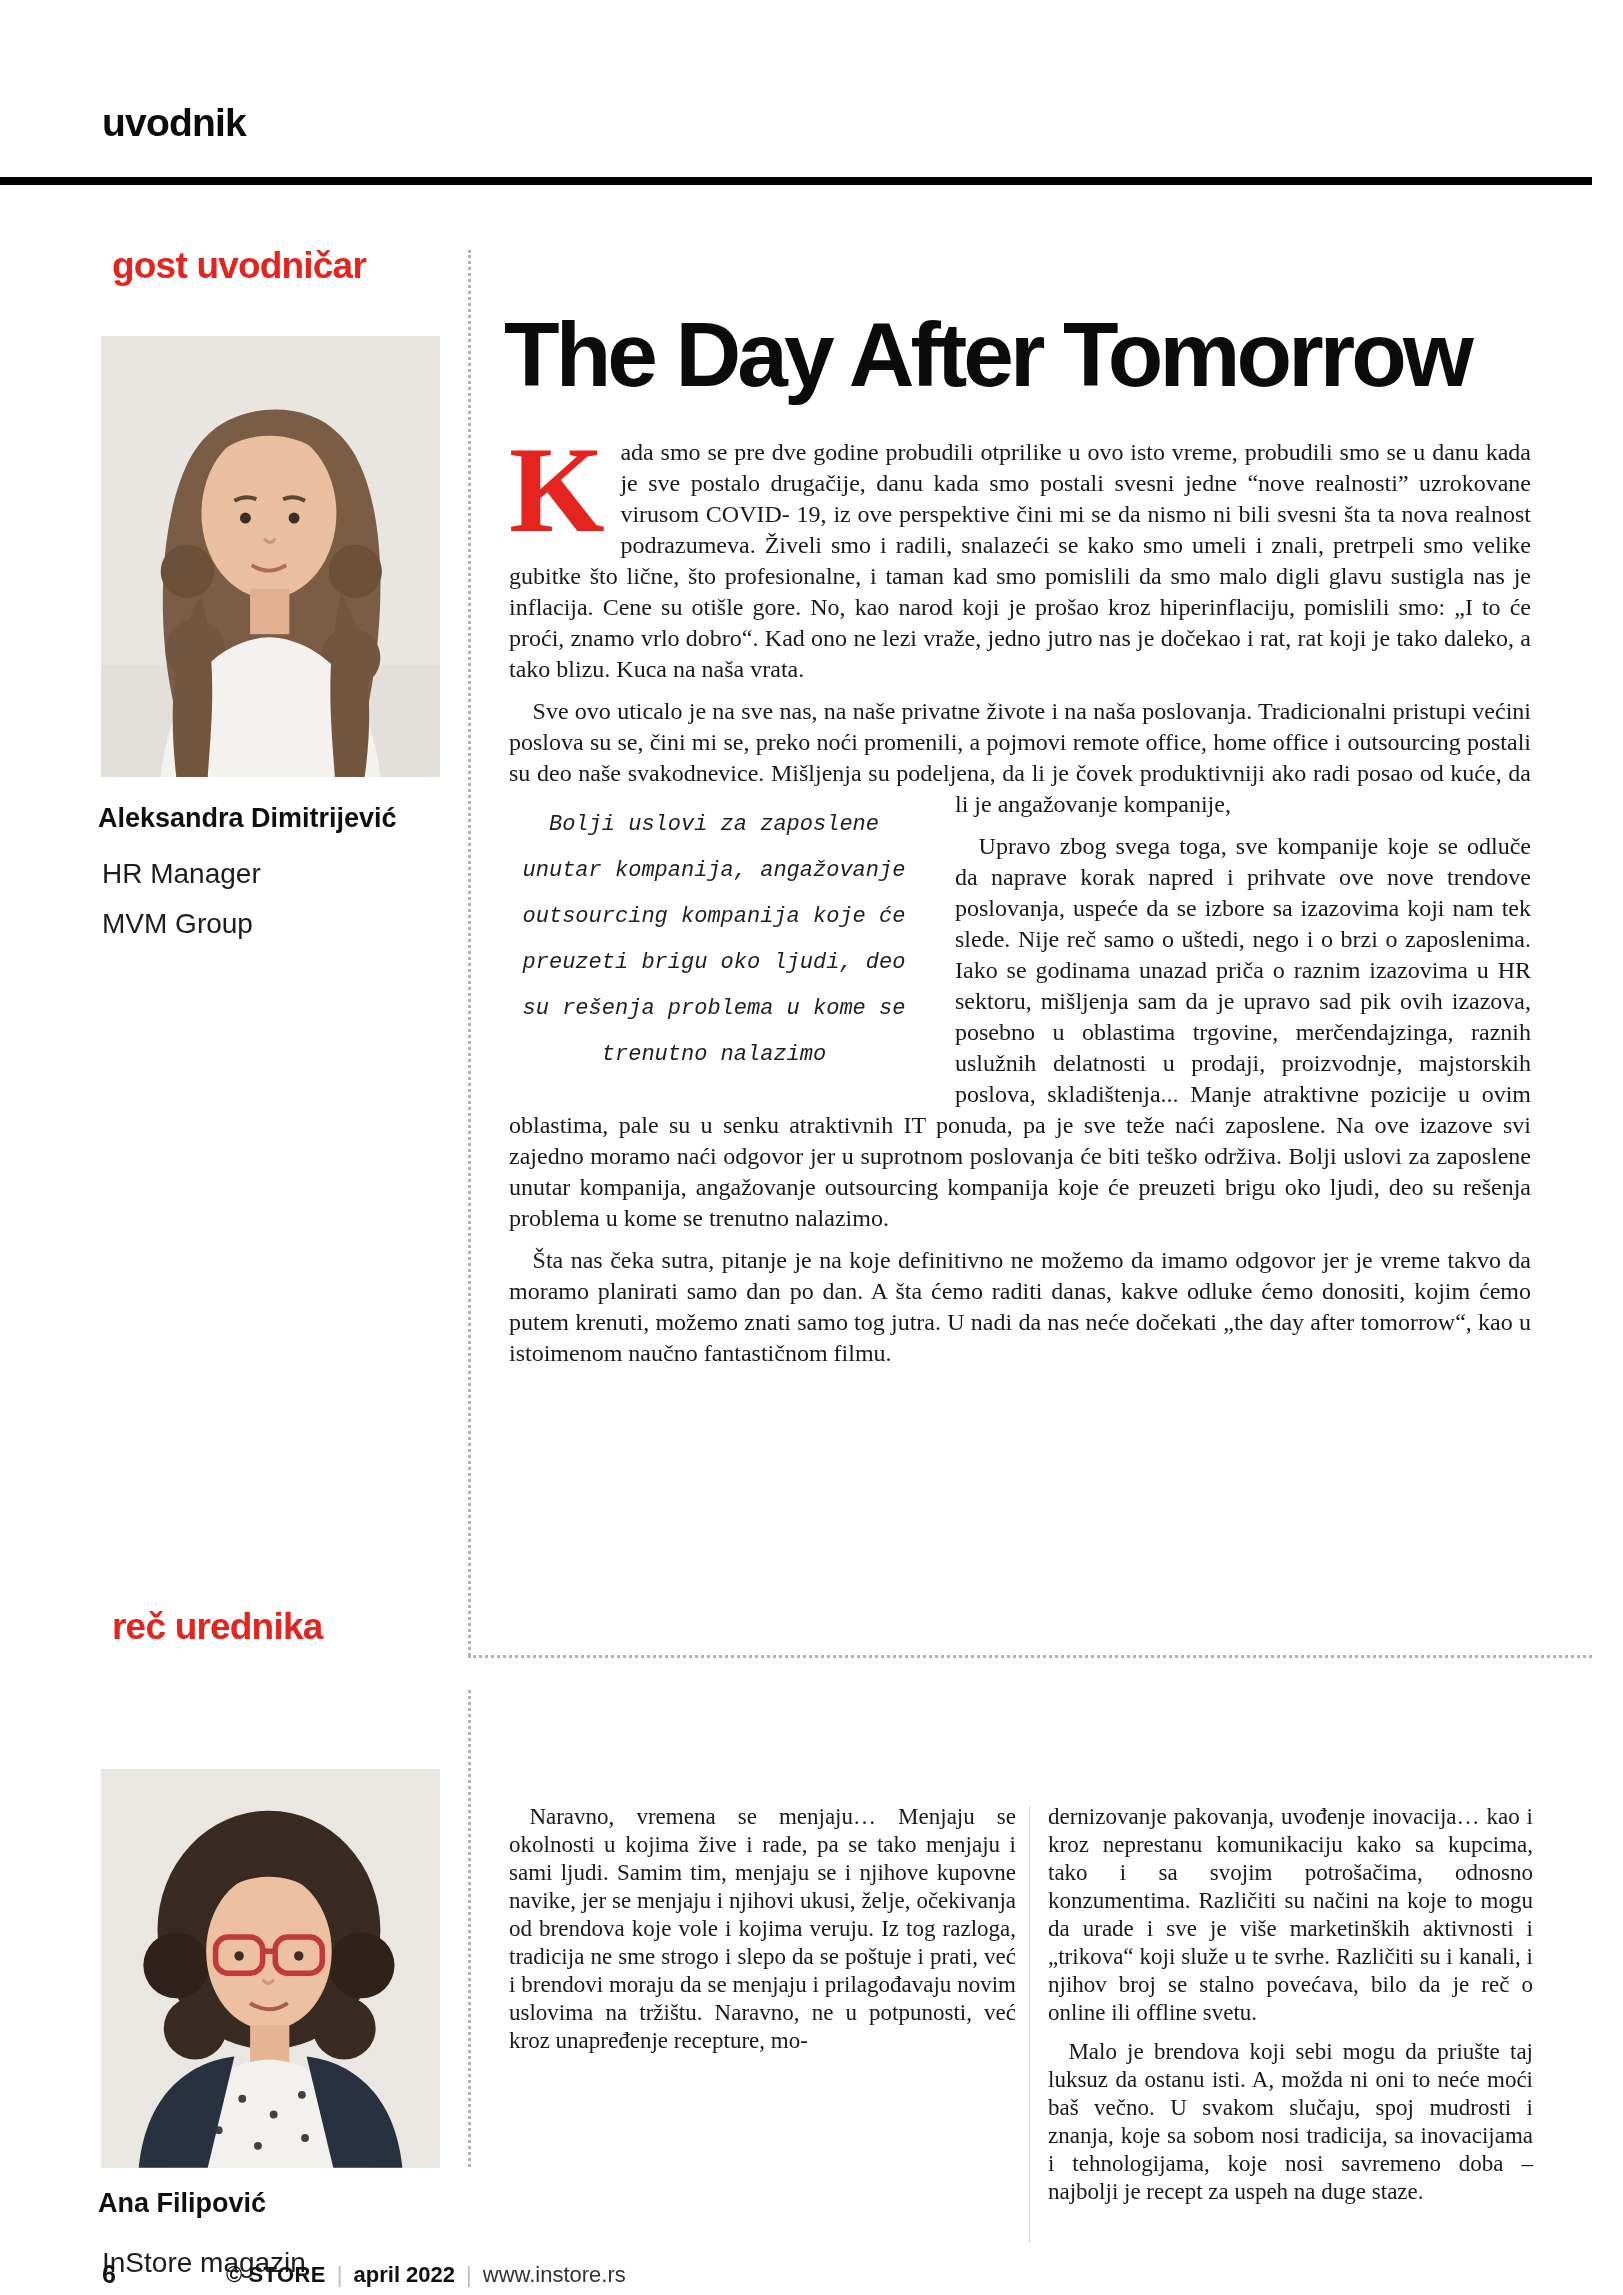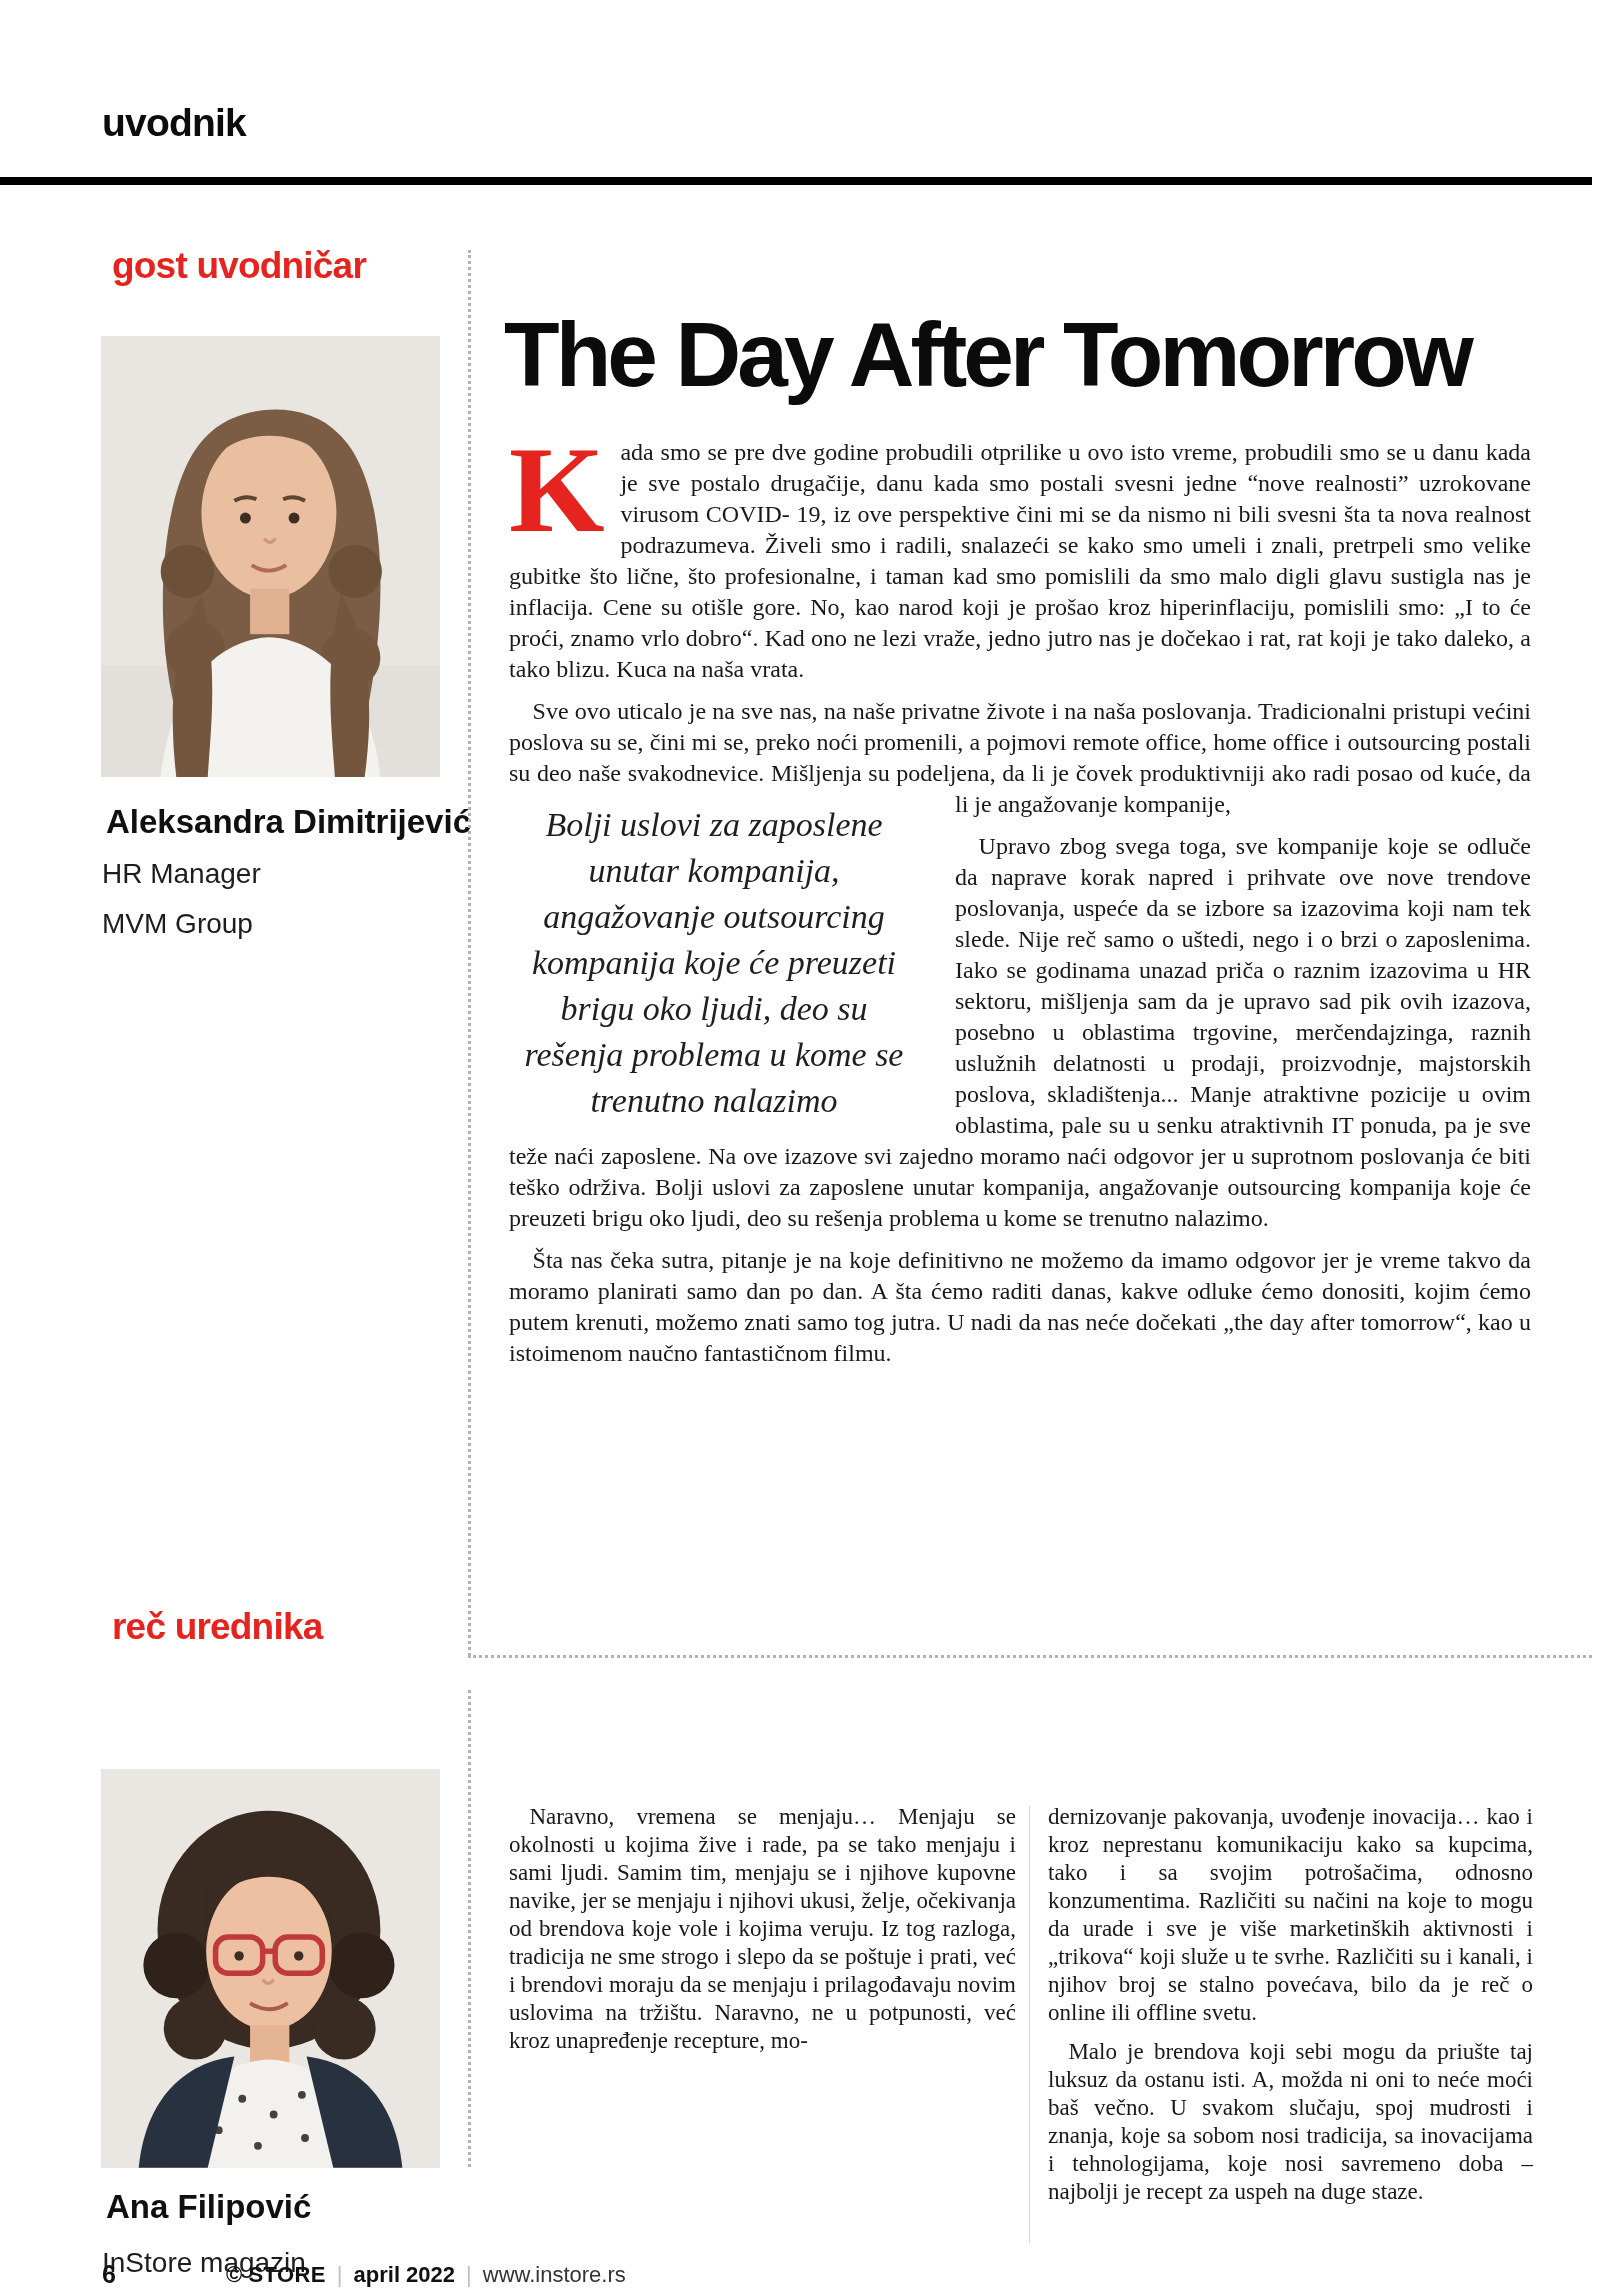--- a/index.html
+++ b/index.html
@@ -19,22 +19,22 @@
     position:absolute; font-family:"Liberation Sans", sans-serif;
     font-weight:bold; font-size:37px; color:#e5231f; letter-spacing:-0.8px;
   }
   #guest-label { left:112px; top:245px; }
   #editor-label { left:112px; top:1606px; }
 
   .photo { position:absolute; left:101px; background:#e7e4e0; overflow:hidden; }
   #photo1 { top:336px; width:339px; height:441px; }
   #photo2 { top:1769px; width:339px; height:399px; }
 
-  .author-name { position:absolute; left:106px; font-family:"Liberation Sans",sans-serif;
-    font-weight:bold; font-size:33px; color:#101010; }
+  .author-name { position:absolute; left:98px; font-family:"Liberation Sans",sans-serif;
+    font-weight:bold; font-size:27px; color:#101010; }
   .author-meta { position:absolute; left:102px; font-family:"Liberation Sans",sans-serif;
     font-size:28px; color:#1d1d1d; }
   #name1 { top:803px; } #role1 { top:858px; } #company1 { top:908px; }
   #name2 { top:2188px; } #company2 { top:2235px;margin-top:12px; }
 
   .vdots { position:absolute; width:0; border-left:3.1px dotted #b3b3b3; }
   #vdots1 { left:468px; top:250px; height:1406px; }
   #vdots2 { left:468px; top:1690px; height:477px; }
   .hdots { position:absolute; height:0; border-top:3.1px dotted #b3b3b3; }
   #hdots1 { left:468px; top:1655px; width:1148px; }
@@ -59,22 +59,22 @@
   .article1 p.indent { text-indent:23.6px; }
 
   .dropcap {
     float:left; color:#e5231f; font-weight:bold;
     font-size:123px; line-height:94px; padding:6.3px 15.7px 0 0;
     font-family:"Liberation Serif", serif;
   }
 
   .pull-quote {
     float:left; width:410px; margin:12.6px 36px 12.6px 0;
-    font-style:italic; font-size:34px; line-height:46px;
-    text-align:center; text-indent:0; color:#1f1f1f; display:block;
+    font-style:italic; font-size:22px; line-height:46px;
+    text-align:center; text-indent:0; color:#1f1f1f; display:block;font-family:Liberation Mono, monospace;
   }
 
   .col {
     position:absolute; top:1803px; font-size:23px; line-height:28px;
     text-align:justify; color:#191919;
   }
   #col1 { left:509px; width:507px; }
   #col2 { left:1048px; width:485px; }
   .col p { margin:0 0 11px 0; }
   .col p.indent { text-indent:20.4px; }

